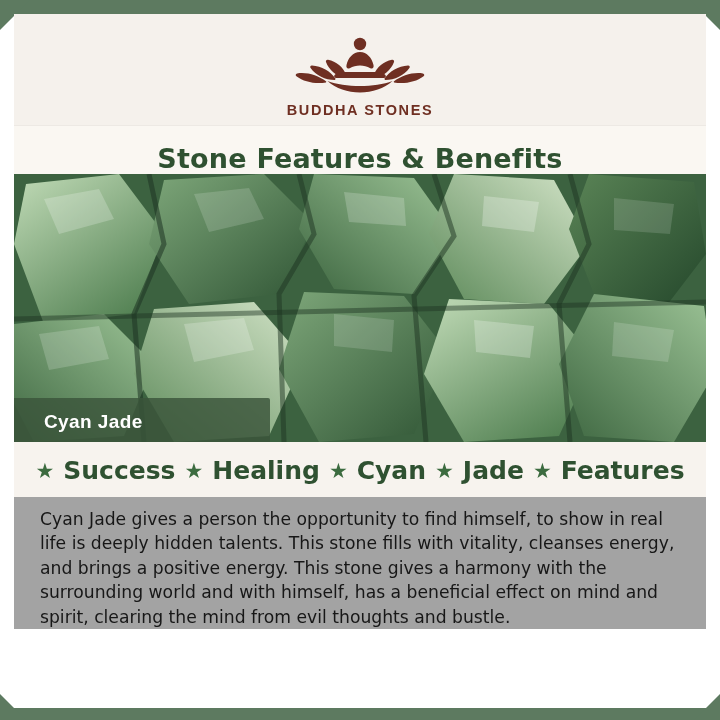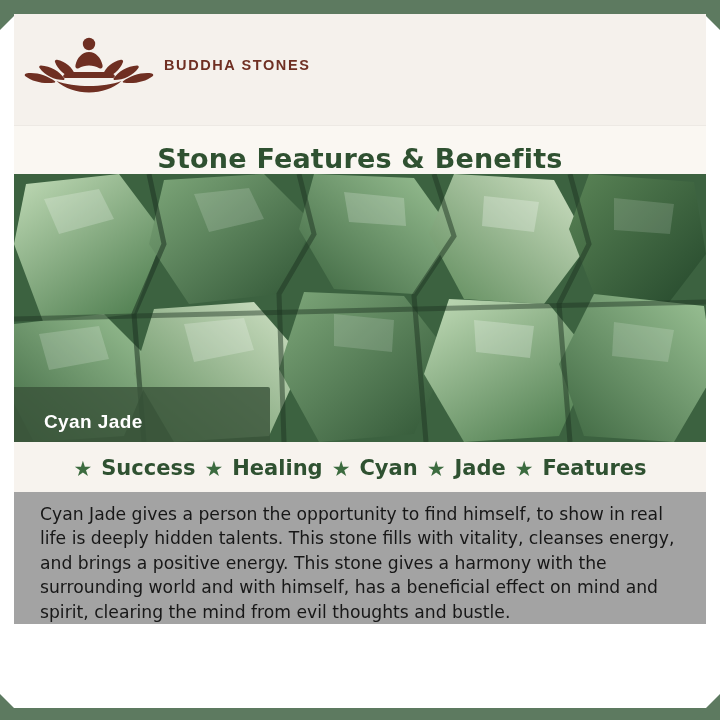--- a/index.html
+++ b/index.html
@@ -86,20 +86,21 @@
   
   .header {
     position: relative;
     height: 160px;
     background: #f5f1ec;
     overflow: hidden;
   }
   .logo-wrap {
     padding-top: 14px;
     display: flex;
+    flex-direction: column;
     align-items: center;
   }
   .logo-mark {
     width: 150px;
     height: 72px;
     display: block;
   }
   .brand-name {
     margin-top: 2px;
     font-size: 14.5px;
@@ -138,21 +139,21 @@
   .photo svg {
     display: block;
     width: 100%;
     height: 100%;
   }
   .caption {
     position: absolute;
     left: 0;
     bottom: 0;
     min-width: 200px;
-    padding: 24px 26px 9px 30px;
+    padding: 13px 26px 9px 30px;
     background: rgba(59, 84, 58, 0.82);
     color: #ffffff;
     font-size: 19px;
     font-weight: 600;
     letter-spacing: 0.4px;
     border-top-right-radius: 2px;
   }
 
   
   .benefits-strip {
@@ -168,21 +169,21 @@
     align-items: center;
     gap: 9px;
   }
   .star {
     color: #3c6b3f;
     font-size: 21px;
     line-height: 1;
   }
   .benefit-label {
     color: #2f5131;
-    font-size: 21px;
+    font-size: 25px;
     font-weight: 700;
     font-family: "DejaVu Sans", sans-serif;
   }
 
   
   .description {
     padding: 10px 26px 0 26px;
     background: #a3a3a3;
   }
   .description p {

